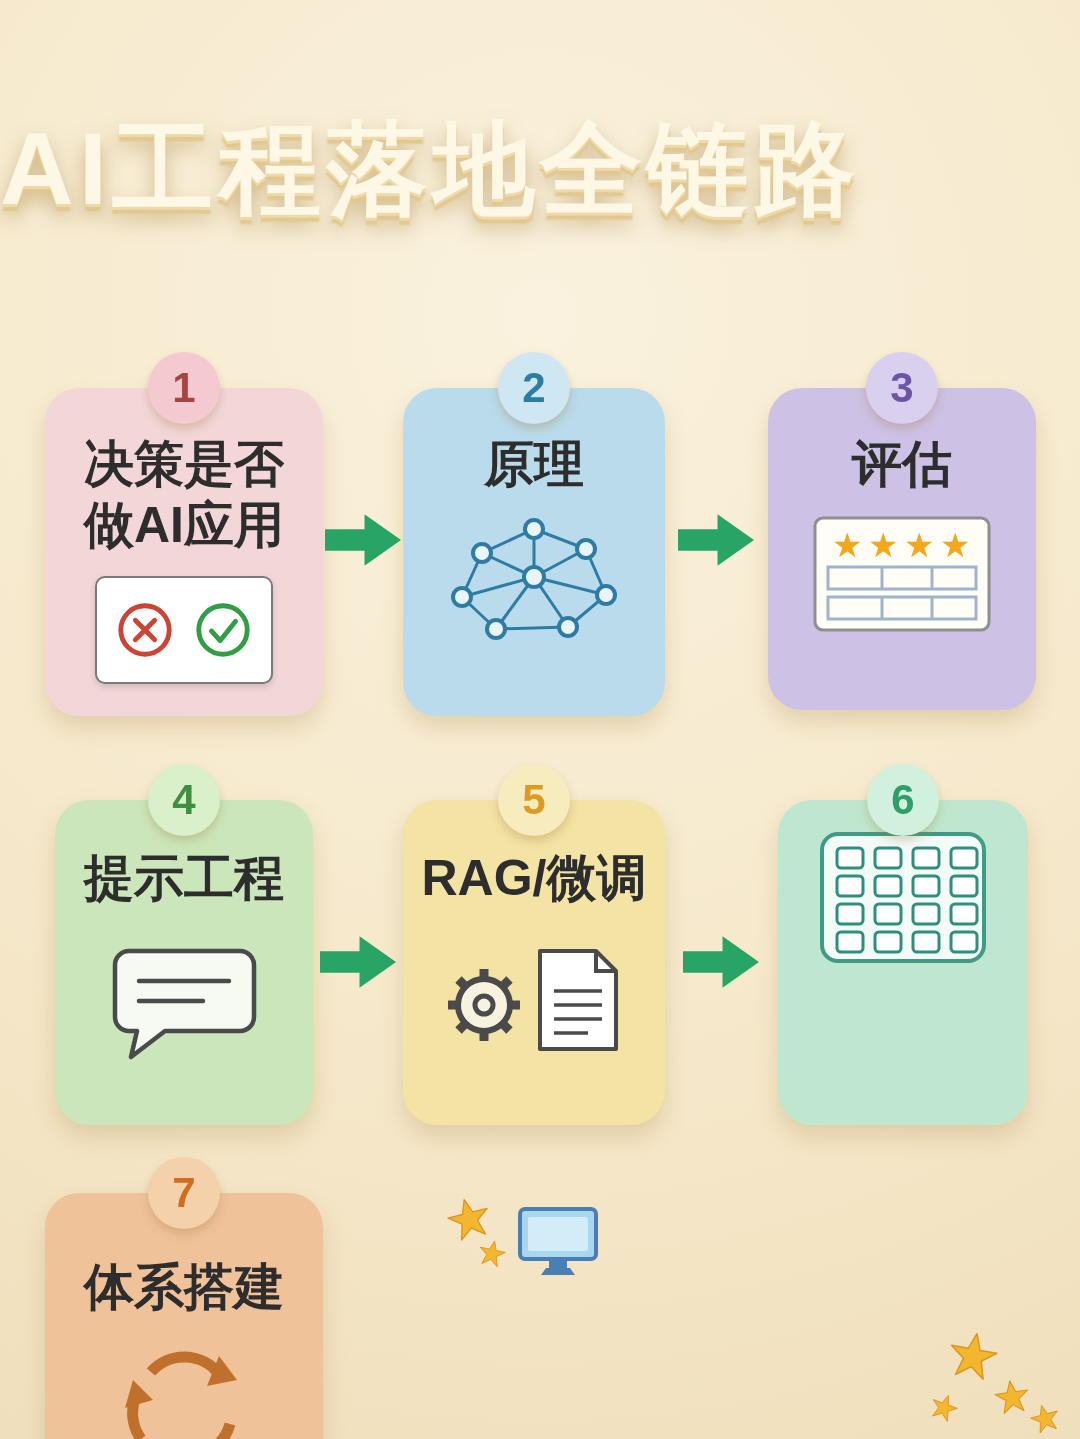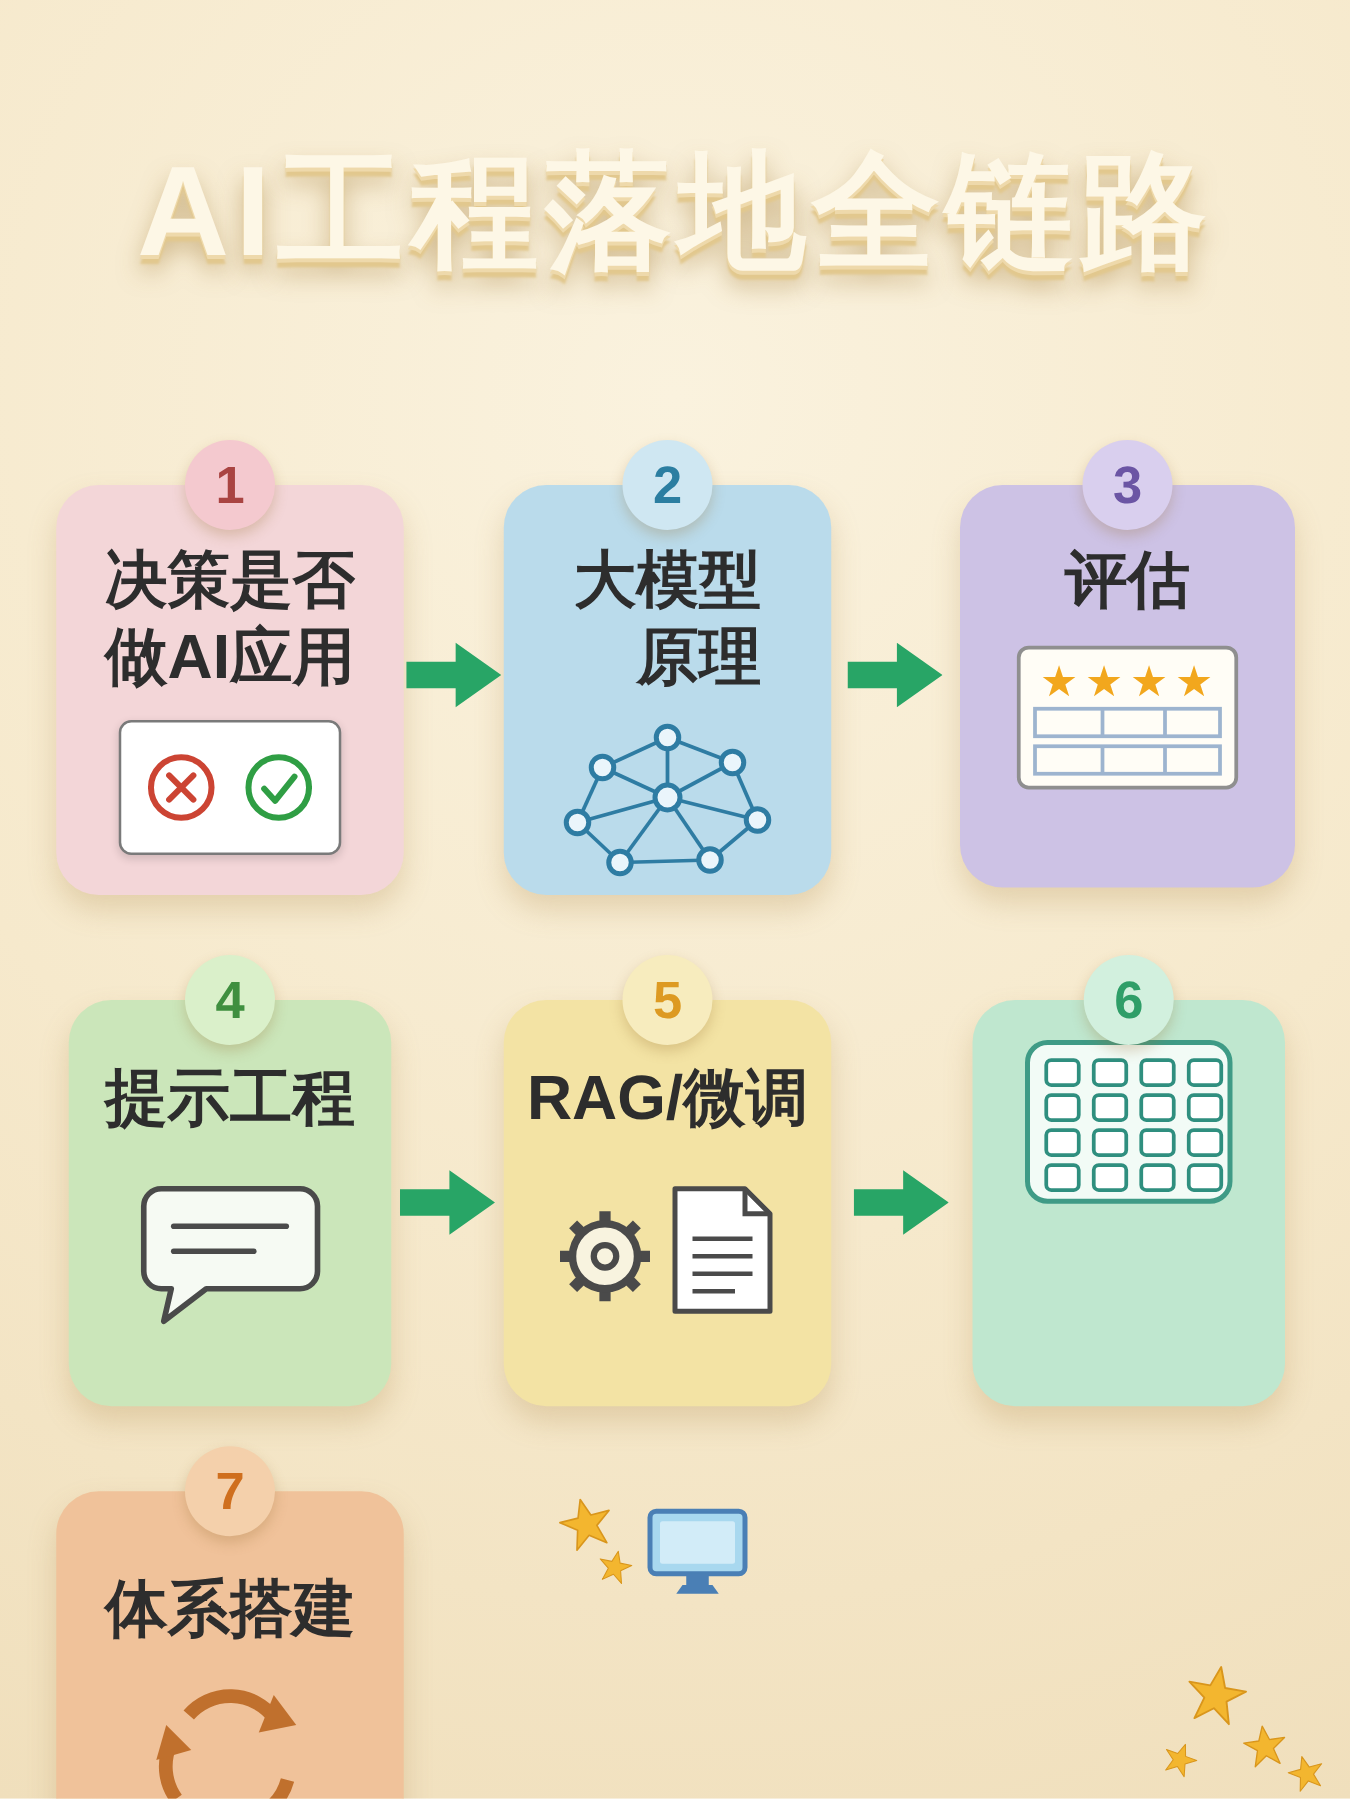--- a/index.html
+++ b/index.html
@@ -3,21 +3,21 @@
 <meta charset="utf-8">
 <style>
   * { box-sizing: border-box; margin: 0; padding: 0; }
   body { font-family: "Liberation Sans", "DejaVu Sans", sans-serif; }
   .canvas {
     position: relative; width: 1080px; height: 1439px; overflow: hidden;
     background: radial-gradient(circle at 50% 22%, #faf2de 0%, #f6e9cc 55%, #f0dfbc 100%);
   }
   .title {
     position: absolute; top: 102px; left: 0; width: 100%;
-    text-align: center; font-size: 102px; font-weight: bold; letter-spacing: 5px;
+    text-align: left; font-size: 102px; font-weight: bold; letter-spacing: 5px;
     color: #fdf7e6;
     text-shadow: 0 3px 0 #eed9ab, 0 7px 2px #e2c88e, 0 12px 20px rgba(160,120,50,.5);
     white-space: nowrap;
   }
   .card {
     position: absolute; border-radius: 34px;
     box-shadow: 0 12px 22px rgba(175,140,80,.28);
     display: flex; flex-direction: column; align-items: center;
   }
   .c1 { left: 45px;  top: 388px; width: 278px; height: 328px; background: #f3d6d8; }
@@ -41,21 +41,21 @@
   .c5 .badge { background: #f7ecbe; color: #dd9a22; }
   .c6 .badge { background: #d2f0de; color: #2f9e68; }
   .c7 .badge { background: #f4d0ab; color: #cf6f1e; }
   .card-label {
     text-align: center; font-size: 50px; font-weight: bold;
     color: #2d2d2d; line-height: 1.22;
   }
   .c1 .card-label, .c2 .card-label, .c3 .card-label { margin-top: 46px; }
   .c4 .card-label, .c5 .card-label, .c6 .card-label { margin-top: 48px; }
   .c7 .card-label { margin-top: 64px; }
-  .card-label span { display: block; text-align: right; }
+  .card-label span { display: block; }
   .icon-wrap { display: flex; justify-content: center; }
   .c1 .icon-wrap, .c2 .icon-wrap, .c3 .icon-wrap { margin-top: 20px; }
   .c4 .icon-wrap, .c5 .icon-wrap, .c6 .icon-wrap { margin-top: 30px; }
   .c7 .icon-wrap { margin-top: 26px; }
   .decision-box {
     width: 178px; height: 108px; background: #ffffff;
     border: 2px solid #7a7a7a; border-radius: 10px;
     display: flex; align-items: center; justify-content: center; gap: 16px;
     box-shadow: 0 3px 7px rgba(0,0,0,.14);
   }
@@ -87,21 +87,20 @@
           <circle cx="32" cy="32" r="25" fill="none" stroke="#2f9e44" stroke-width="5"></circle>
           <polyline points="20,33 29,43 45,23" fill="none" stroke="#2f9e44" stroke-width="5" stroke-linecap="round" stroke-linejoin="round"></polyline>
         </svg>
       </div>
     </div>
   </div>
 
   <div class="card c2">
     <div class="badge">2</div>
     <div class="card-label">
-      <span>大模型</span>
       <span>原理</span>
     </div>
     <div class="icon-wrap">
       <svg width="180" height="130" viewBox="0 0 180 130">
         <g stroke="#2e7ca3" stroke-width="3" fill="none">
           <line x1="90" y1="14" x2="38" y2="38"></line>
             <line x1="90" y1="14" x2="142" y2="34"></line>
           <line x1="90" y1="14" x2="90" y2="62"></line>
             <line x1="38" y1="38" x2="18" y2="82"></line>
           <line x1="38" y1="38" x2="90" y2="62"></line>

